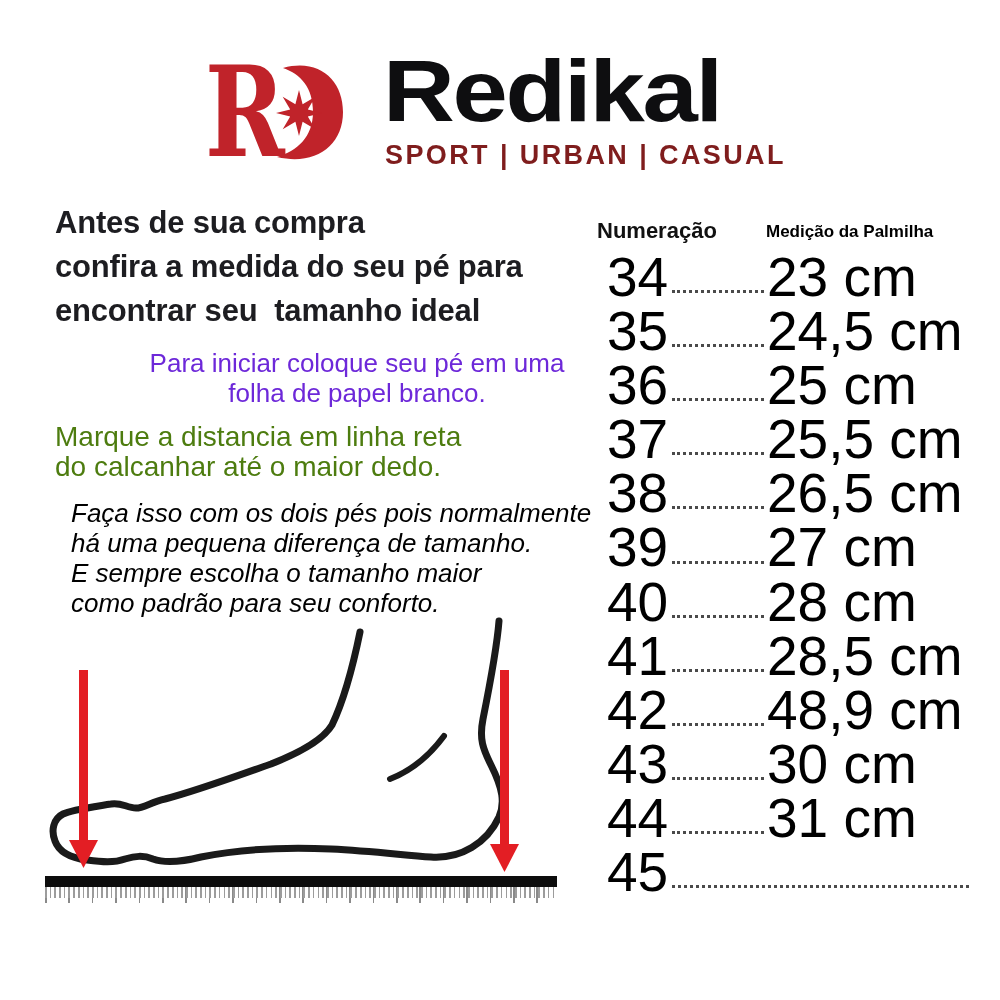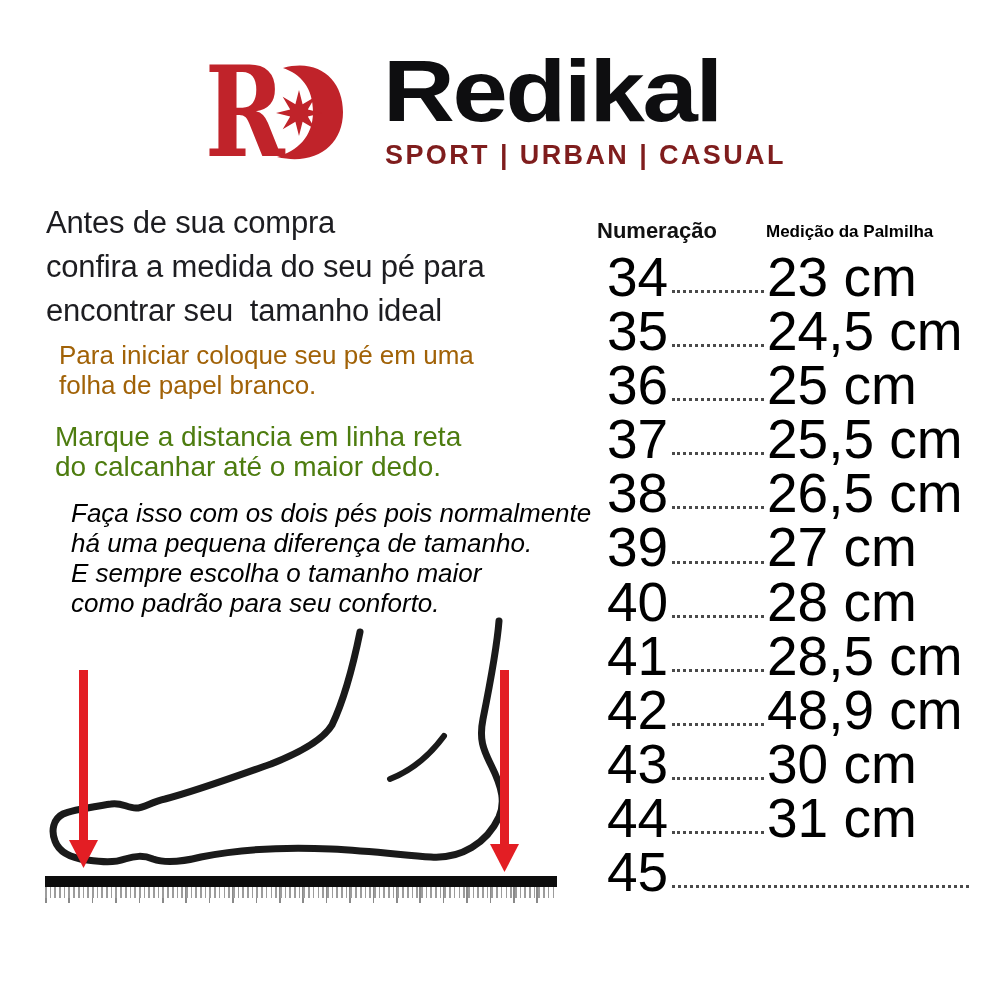--- a/index.html
+++ b/index.html
@@ -13,27 +13,27 @@
     position:absolute; left:383px; top:47px; font-size:88px; font-weight:bold;
     letter-spacing:-2px; color:#0e0e10; transform:scaleX(1.13); transform-origin:left top;
     white-space:nowrap; line-height:1;
   }
   .brand-tagline{
     position:absolute; left:385px; top:140px; font-size:27px; font-weight:bold;
     letter-spacing:2.4px; color:#7f1d1d; white-space:nowrap;
   }
   
   .heading{
-    position:absolute; left:46px; top:201px; width:580px; margin:0;
-    font-size:31px; font-weight:normal; line-height:44px; letter-spacing:-0.2px;
+    position:absolute; left:55px; top:201px; width:580px; margin:0;
+    font-size:31px; font-weight:bold; line-height:44px; letter-spacing:-0.2px;
     color:#1d1d21; white-space:pre-line;
   }
   .step1{
-    position:absolute; left:55px; top:336px; width:580px; margin:4px;
-    font-size:26px; line-height:30px; color:#a16207; white-space:pre-line;
+    position:absolute; left:55px; top:336px; width:580px; margin:12px;
+    font-size:26px; line-height:30px; color:#6d28d9; white-space:pre-line;text-align:center;
   }
   .steps-block{position:absolute; left:55px; top:422px; width:590px;}
   .step2{margin:0; font-size:28px; line-height:30px; color:#4d7c0f; white-space:pre-line;}
   .note{margin:16px; font-size:26px; line-height:30px; color:#000; font-style:italic; white-space:pre-line;}
   
   .th1{position:absolute; left:597px; top:218px; font-size:22px; font-weight:bold; color:#111;}
   .th2{position:absolute; left:766px; top:222px; font-size:17px; font-weight:bold; color:#000000;}
   .rows{position:absolute; left:607px; top:250px; width:365px;}
   .srow{height:54.1px; display:flex; align-items:baseline;}
   .num{width:62px; font-size:55px; line-height:54.1px; color:#000;}

